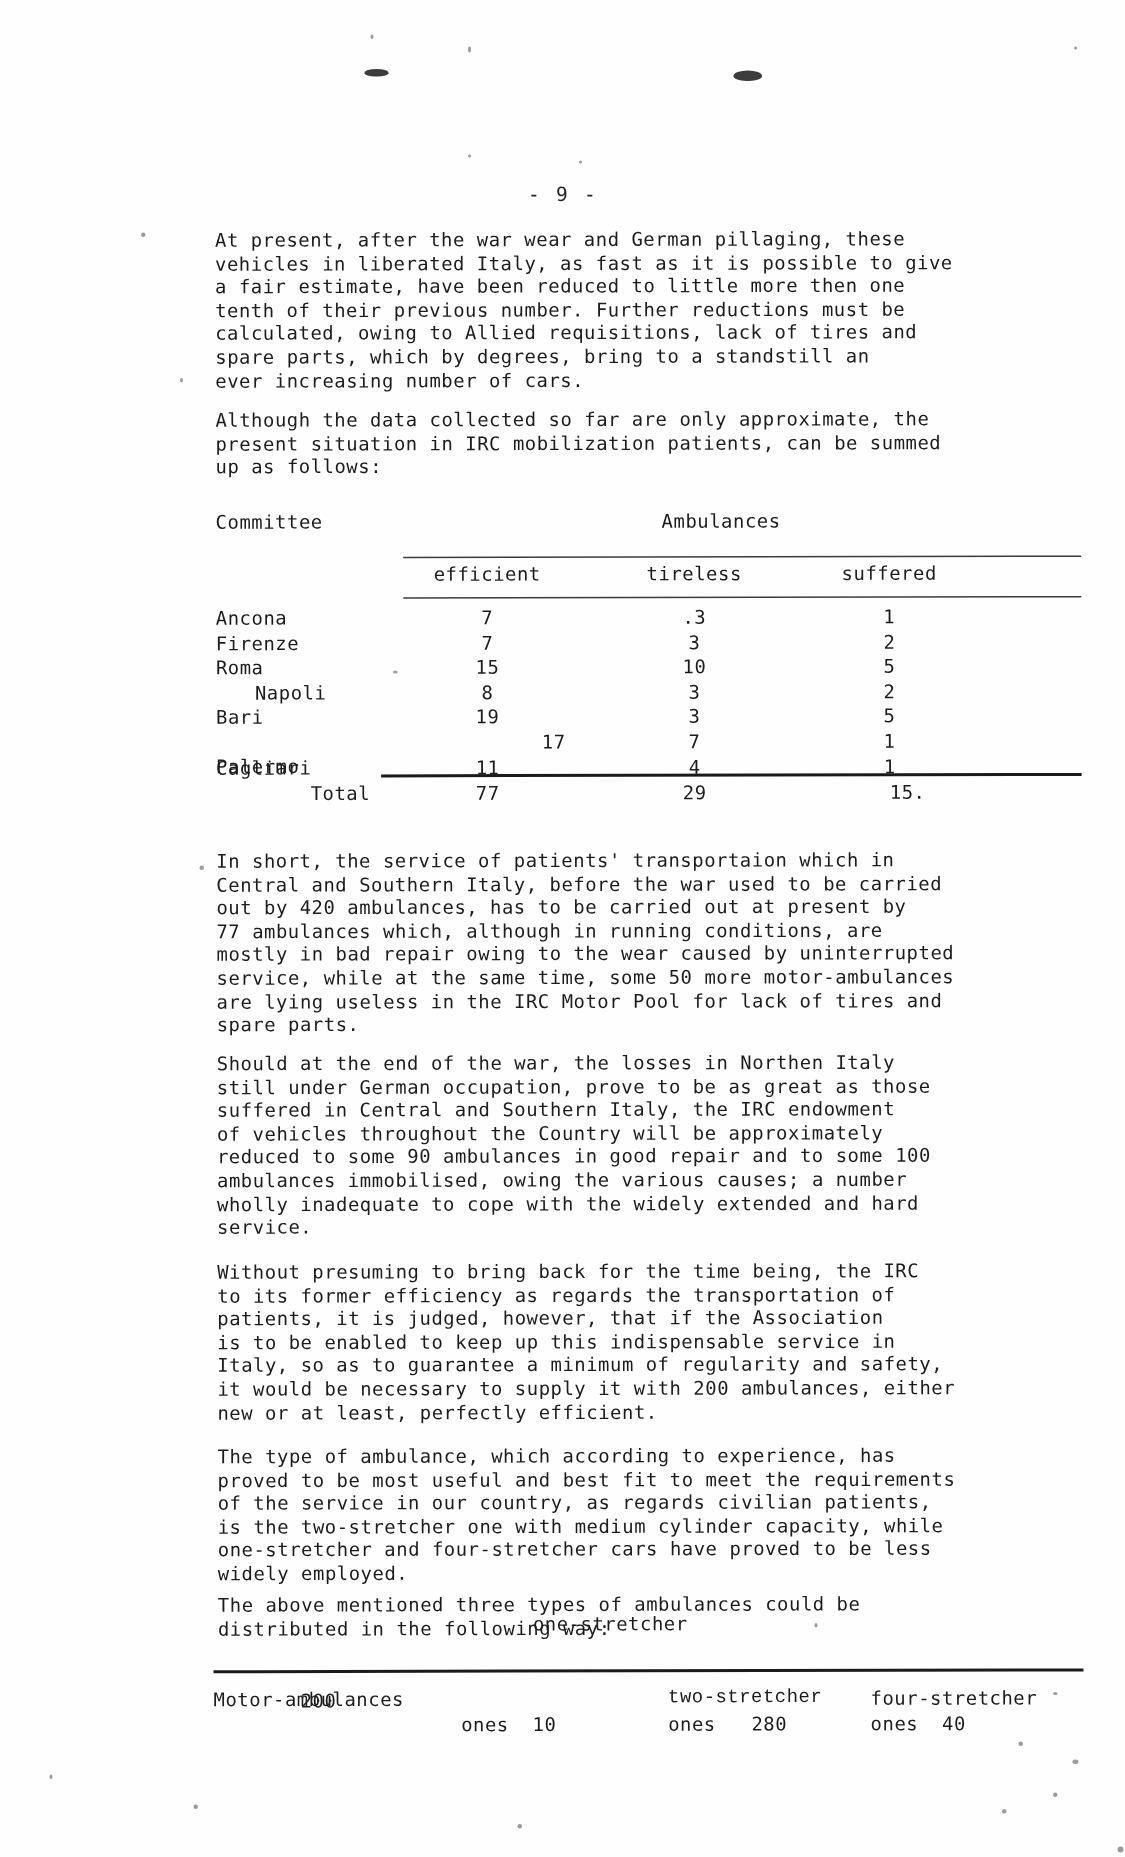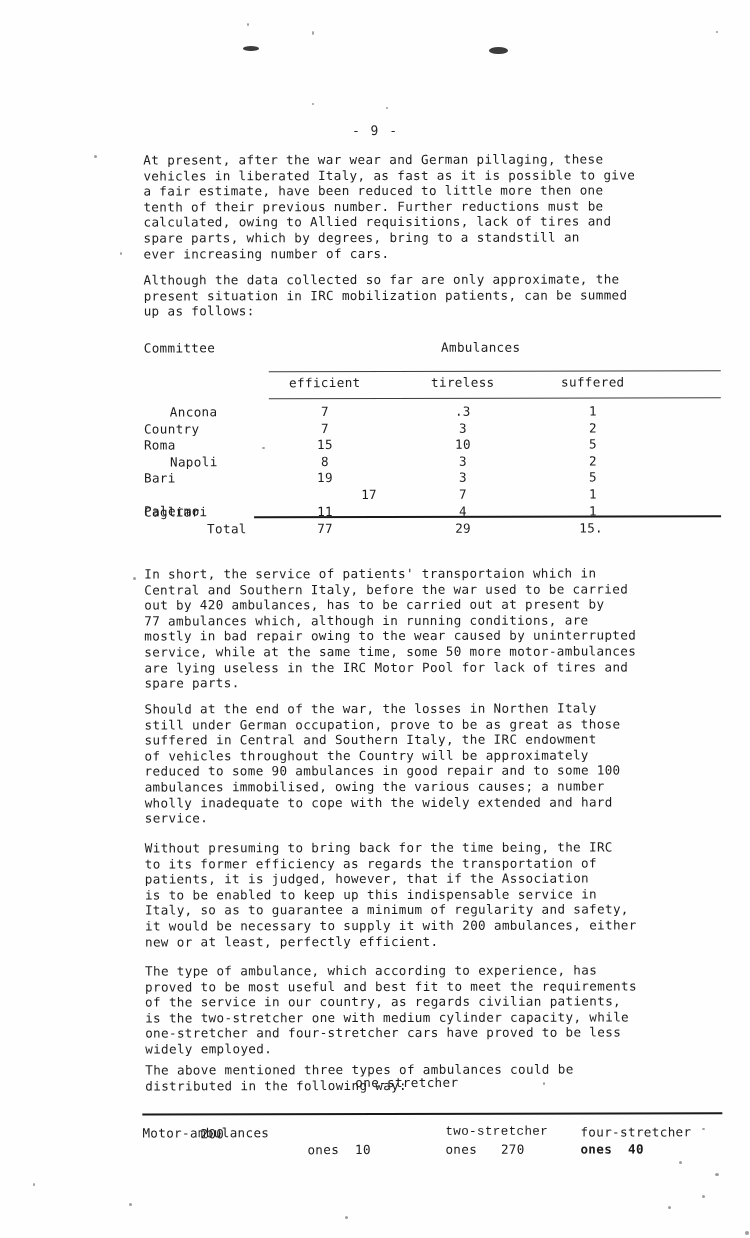--- a/index.html
+++ b/index.html
@@ -137,25 +137,25 @@
 
       <div class="rule thin" style="left:268px; top:371px; width:452px;"></div>
 
       <div class="tbl cell c-ctr" style="left:272px; top:375px; width:104px;">efficient</div>
       <div class="tbl cell c-ctr" style="left:410px; top:375px; width:104px;">tireless</div>
       <div class="tbl cell c-ctr" style="left:540px; top:375px; width:104px;">suffered</div>
 
       <div class="rule thin" style="left:268px; top:398px; width:452px;"></div>
 
       <div id="ambulance-rows">
-          <div class="tbl cell c-left" style="left: 143px; top: 404px; margin-left: 26px;">Ancona</div>
+          <div class="tbl cell c-left" style="left: 143px; top: 404px;">Ancona</div>
           <div class="tbl cell c-ctr" style="left: 272px; top: 404px; width: 104px;">7</div>
           <div class="tbl cell c-ctr" style="left: 410px; top: 404px; width: 104px;">.3</div>
           <div class="tbl cell c-ctr" style="left: 540px; top: 404px; width: 104px;">1</div>
-          <div class="tbl cell c-left" style="left: 143px; top: 420.6px;">Country</div>
+          <div class="tbl cell c-left" style="left: 143px; top: 420.6px;">Firenze</div>
           <div class="tbl cell c-ctr" style="left: 272px; top: 420.6px; width: 104px;">7</div>
           <div class="tbl cell c-ctr" style="left: 410px; top: 420.6px; width: 104px;">3</div>
           <div class="tbl cell c-ctr" style="left: 540px; top: 420.6px; width: 104px;">2</div>
           <div class="tbl cell c-left" style="left: 143px; top: 437.2px;">Roma</div>
           <div class="tbl cell c-ctr" style="left: 272px; top: 437.2px; width: 104px;">15</div>
           <div class="tbl cell c-ctr" style="left: 410px; top: 437.2px; width: 104px;">10</div>
           <div class="tbl cell c-ctr" style="left: 540px; top: 437.2px; width: 104px;">5</div>
           <div class="tbl cell c-left" style="left: 143px; top: 453.8px; padding-left: 26px;">Napoli</div>
           <div class="tbl cell c-ctr" style="left: 272px; top: 453.8px; width: 104px;">8</div>
           <div class="tbl cell c-ctr" style="left: 410px; top: 453.8px; width: 104px;">3</div>
@@ -172,21 +172,21 @@
           <div class="tbl cell c-ctr" style="left: 272px; top: 503.6px; width: 104px;">11</div>
           <div class="tbl cell c-ctr" style="left: 410px; top: 503.6px; width: 104px;">4</div>
           <div class="tbl cell c-ctr" style="left: 540px; top: 503.6px; width: 104px;">1</div>
         </div>
 
       <div class="rule" style="left:253px; top:516px; width:467px; height:2px;"></div>
 
       <div class="tbl cell c-left" style="left:206px; top:521px;">Total</div>
       <div class="tbl cell c-ctr" style="left:272px; top:521px; width:104px;">77</div>
       <div class="tbl cell c-ctr" style="left:410px; top:521px; width:104px;">29</div>
-      <div class="tbl cell c-ctr" style="left:538px; top:521px; width:104px;">15.</div>
+      <div class="tbl cell c-ctr" style="left:552px; top:521px; width:104px;">15.</div>
     </div>
 
     <div class="typed para" style="top:566px;">In short, the service of patients' transportaion which in
 Central and Southern Italy, before the war used to be carried
 out by 420 ambulances, has to be carried out at present by
 77 ambulances which, although in running conditions, are
 mostly in bad repair owing to the wear caused by uninterrupted
 service, while at the same time, some 50 more motor-ambulances
 are lying useless in the IRC Motor Pool for lack of tires and
 spare parts.</div>
@@ -219,20 +219,20 @@
 distributed in the following way:</div>
 
     <div>
       <div class="rule" style="left:140px; top:1113px; width:580px; height:2px;"></div>
       <div id="distribution-cells">
           <div class="tbl cell c-left" style="left: 140px; top: 1125px;">Motor-ambulances</div>
           <div class="tbl cell c-ctr" style="left: 140px; width: 140px; top: 1110px; margin-top: 16px;">200</div>
           <div class="tbl cell c-left" style="left: 305px; top: 1075px; margin-left: 48px;">one-stretcher</div>
           <div class="tbl cell c-left" style="left: 305px; top: 1142px;">ones  10</div>
           <div class="tbl cell c-left" style="left: 443px; top: 1125px; font-family: Liberation Mono, monospace;">two-stretcher</div>
-          <div class="tbl cell c-left" style="left: 443px; top: 1142px;">ones   270</div>
+          <div class="tbl cell c-left" style="left: 443px; top: 1142px;">ones   280</div>
           <div class="tbl cell c-left" style="left: 578px; top: 1125px;">four-stretcher</div>
-          <div class="tbl cell c-left" style="left: 578px; top: 1142px; font-weight: bold;">ones  40</div>
+          <div class="tbl cell c-left" style="left: 578px; top: 1142px;">ones  40</div>
         </div>
     </div>
 
   </div>
 </div>
 
 </body></html>

